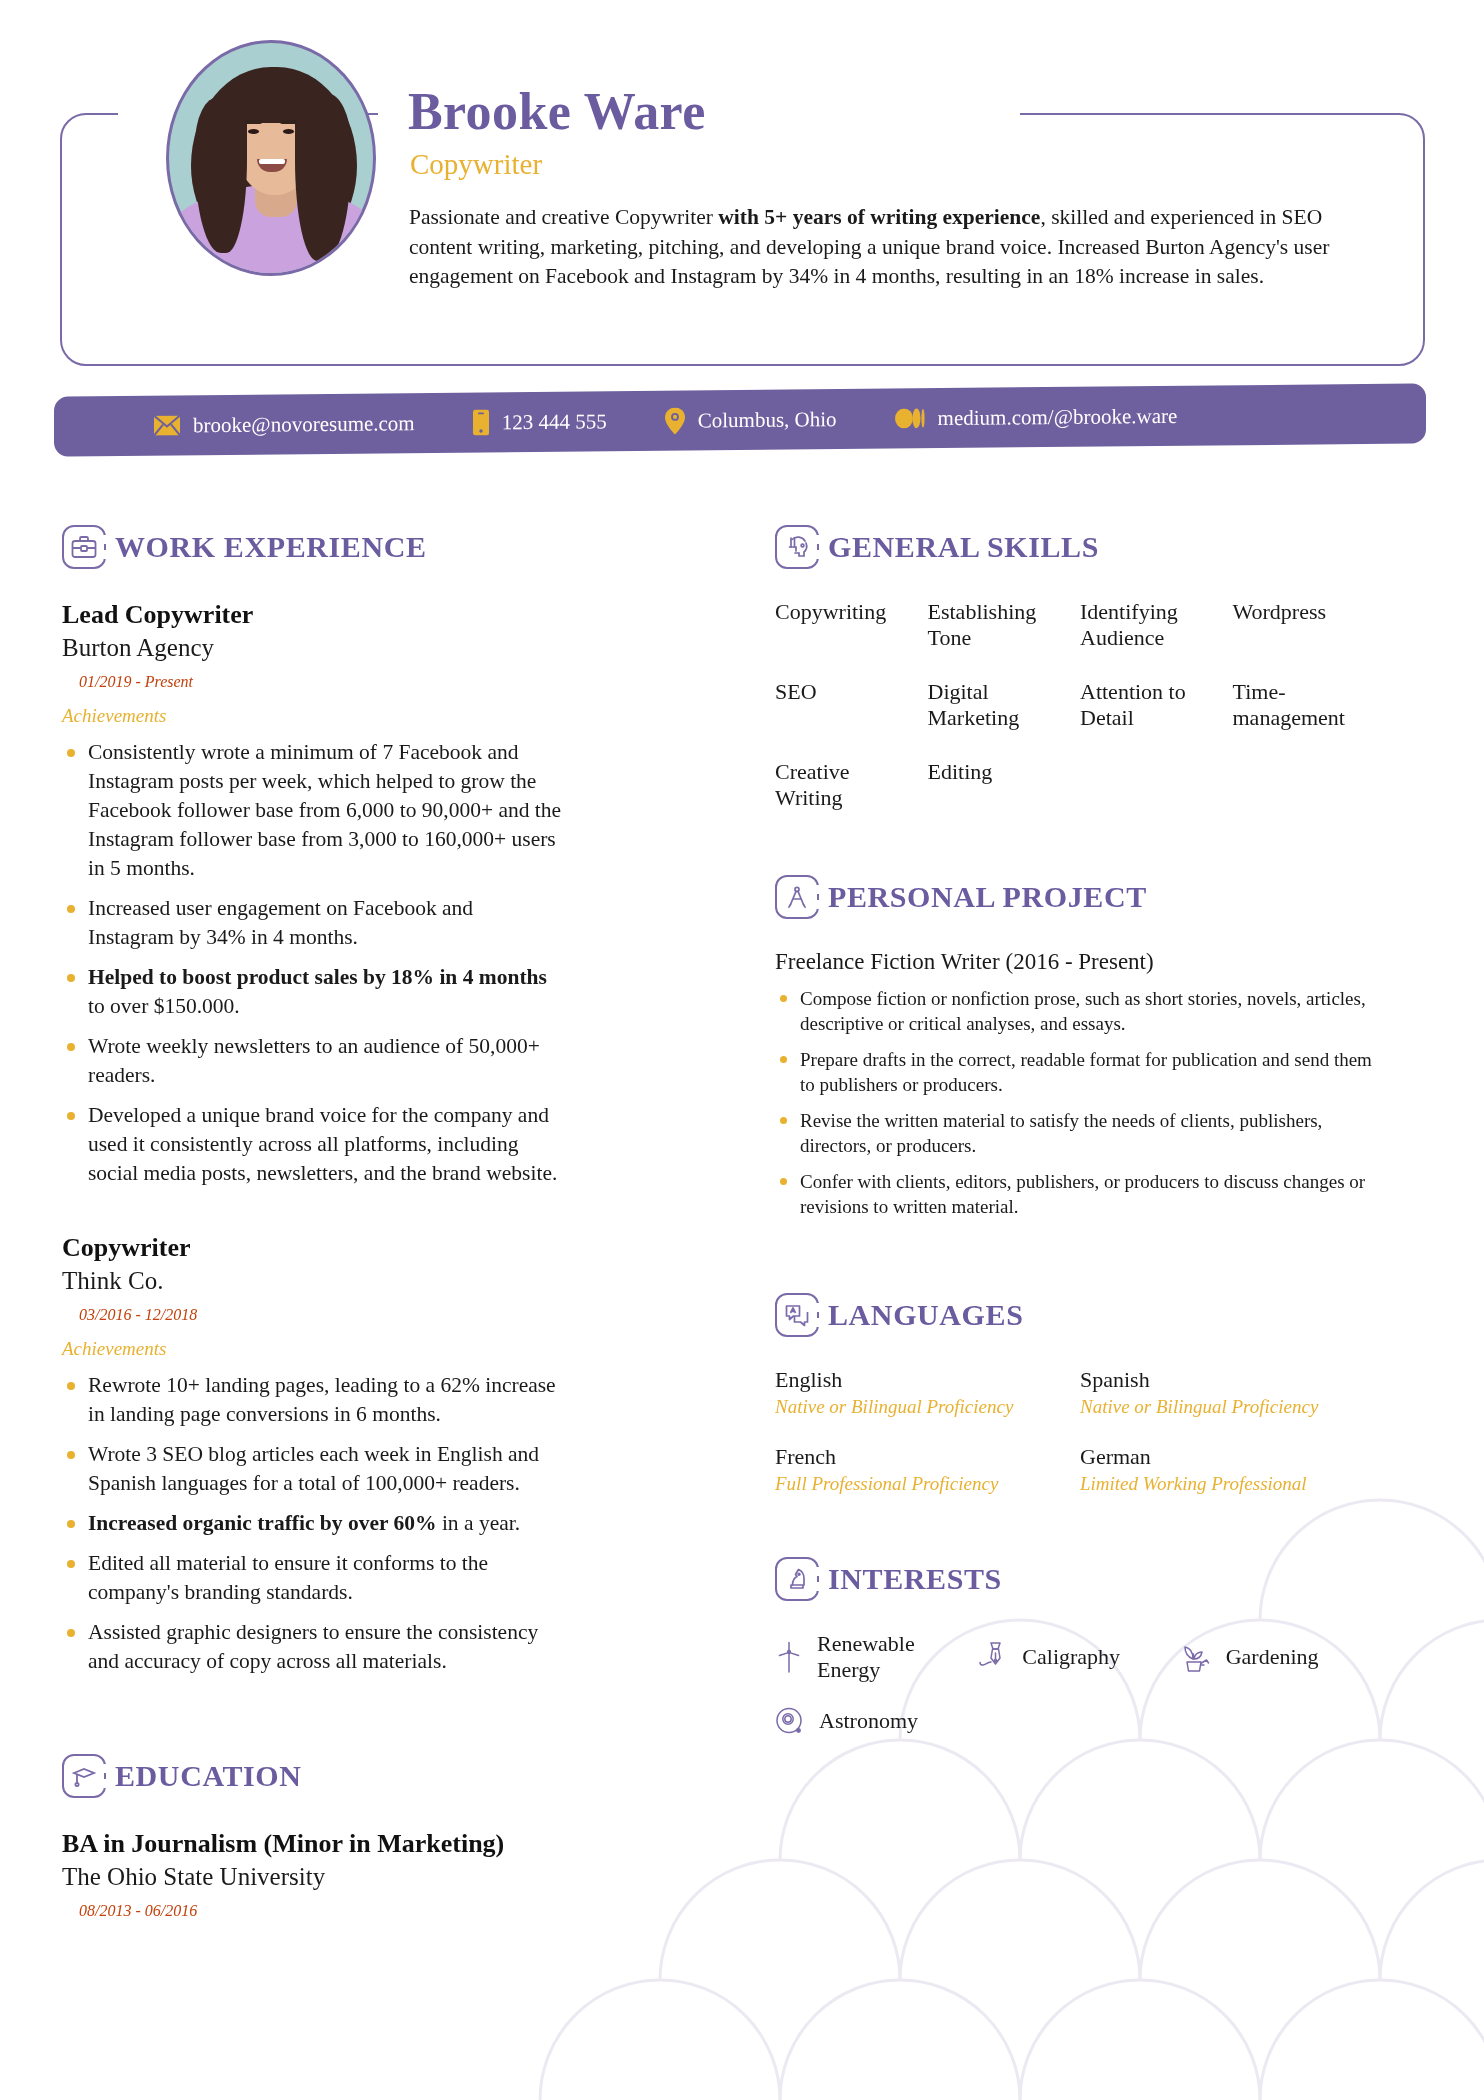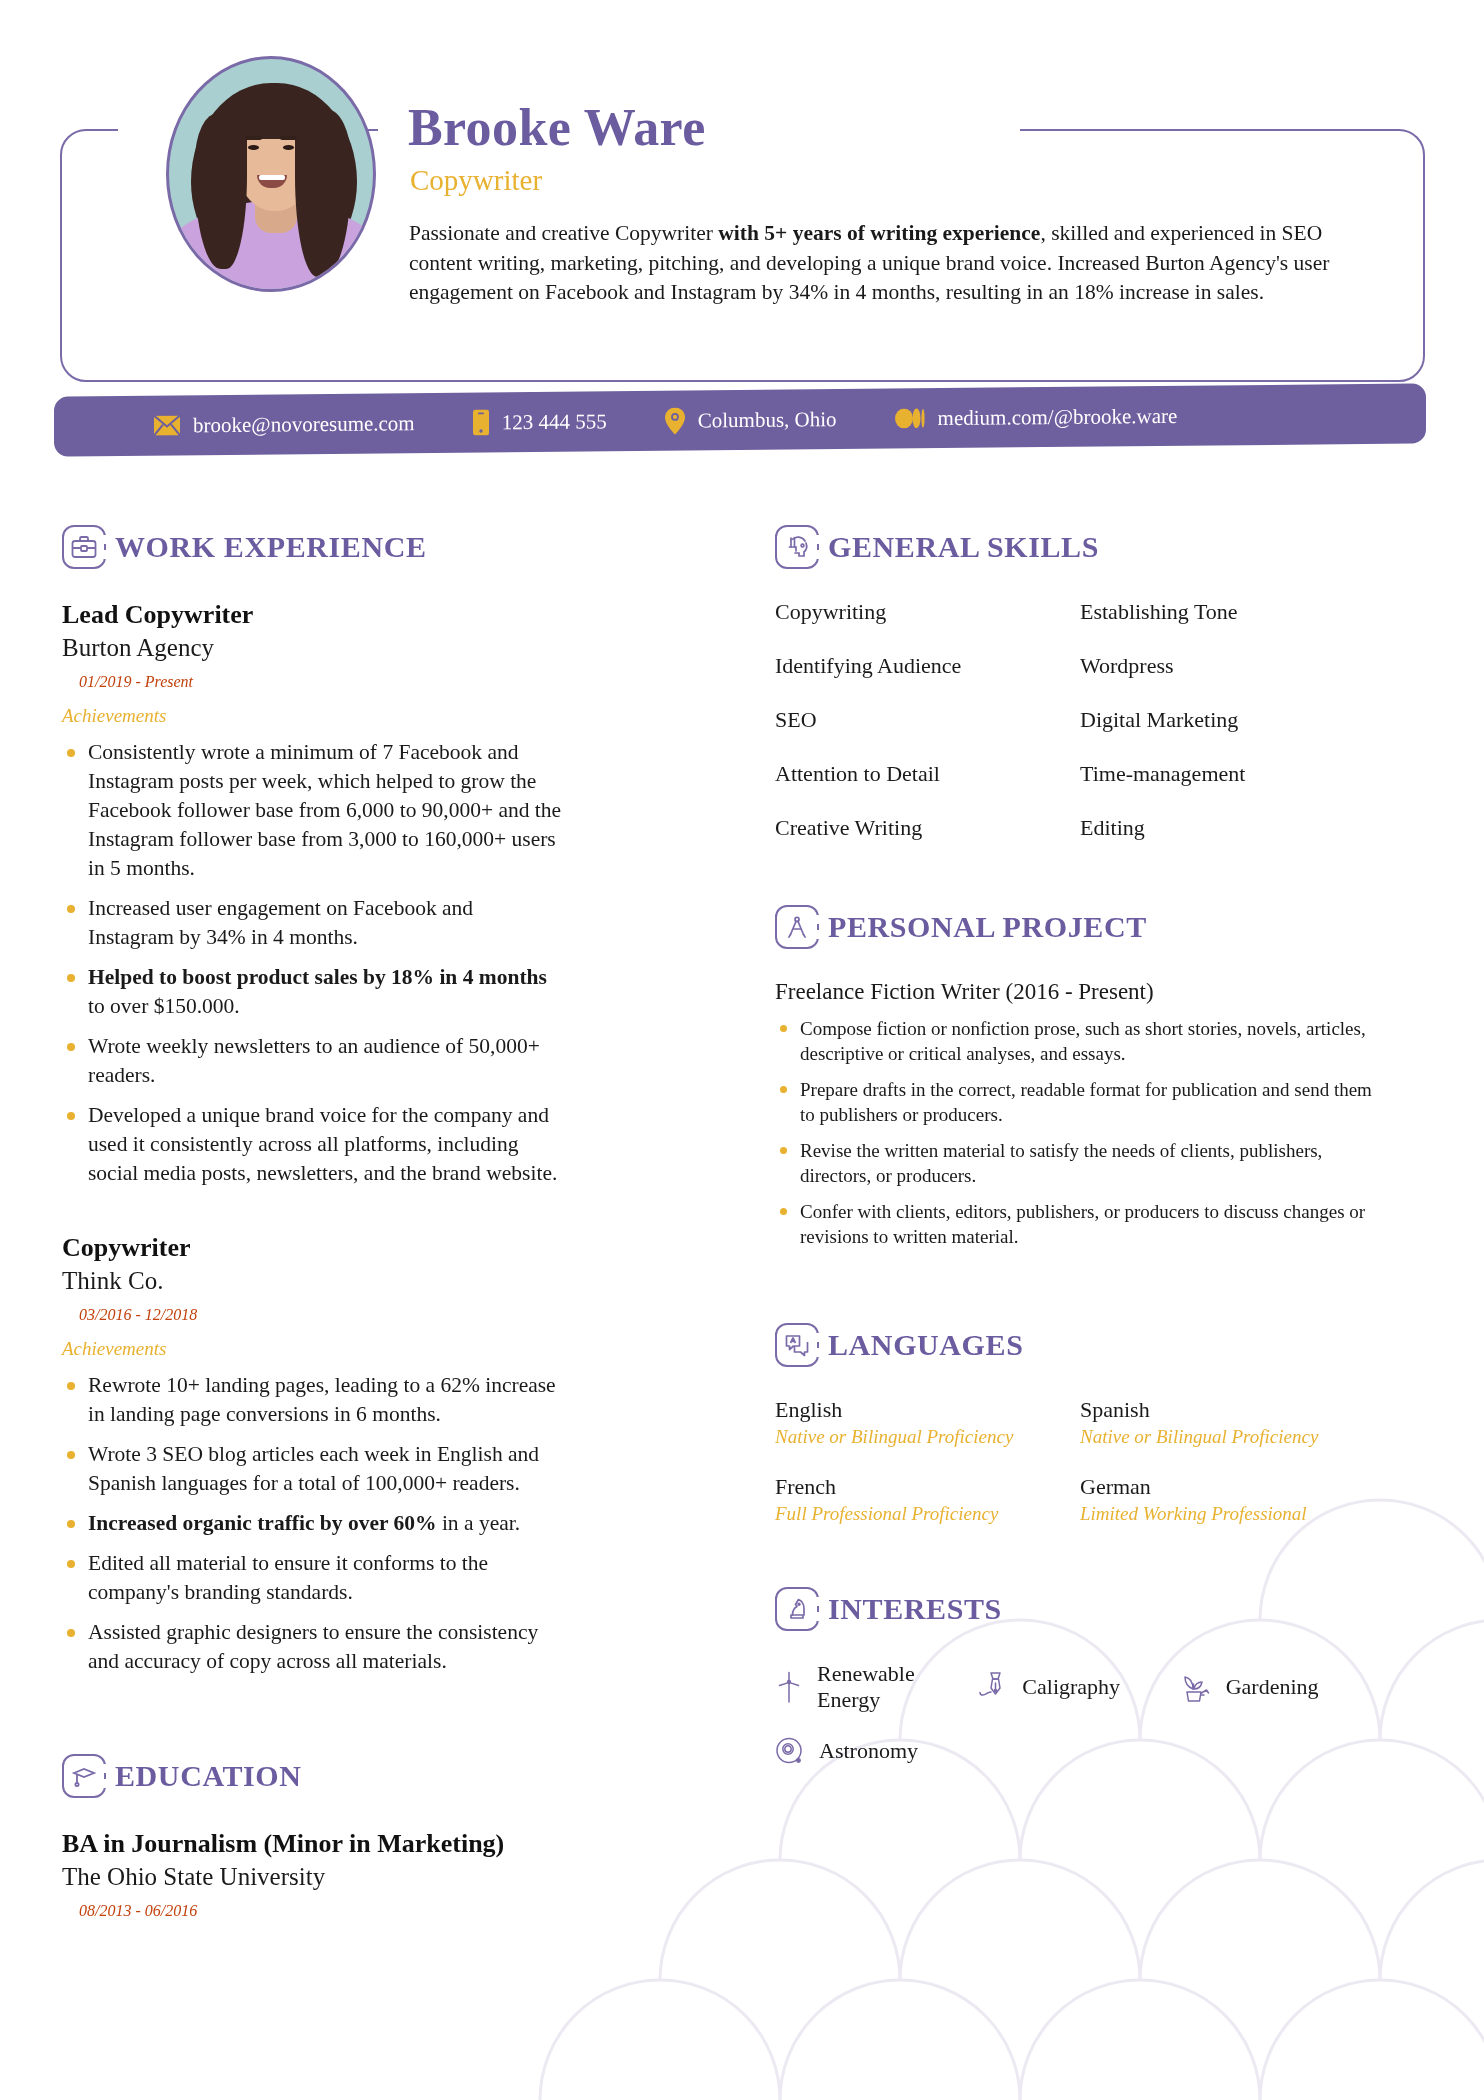--- a/index.html
+++ b/index.html
@@ -17,21 +17,21 @@
     position: absolute;
     left: 0; top: 0;
     width: 1484px; height: 2100px;
     z-index: 0;
     pointer-events: none;
   }
 
   
   #header-wrap {
     position: absolute;
-    left: 0; top: 16px;
+    left: 0; top: 0;
     width: 1484px;
     height: 470px;
     z-index: 2;
   }
   #header-card {
     position: absolute;
     left: 60px; top: 113px;
     width: 1365px; height: 253px;
     border: 2px solid #7a6aa8;
     border-radius: 26px;
@@ -248,21 +248,21 @@
     left: 5px; top: 11px;
     width: 8px; height: 8px;
     border-radius: 50%;
     background: #e8b130;
   }
   ul.bullets li b { font-weight: bold; }
 
   
   .skills-grid {
     display: grid;
-    grid-template-columns: 1fr 1fr;
+    grid-template-columns: 1fr 1fr 1fr 1fr;
     row-gap: 28px;
     column-gap: 10px;
     font-size: 22px;
     margin-bottom: 64px;
   }
   .skills-grid span { color: #1a1a1a; }
 
   
   #pp-title { font-size: 23px; margin-bottom: 2px; }
   ul.bullets.tight li {

